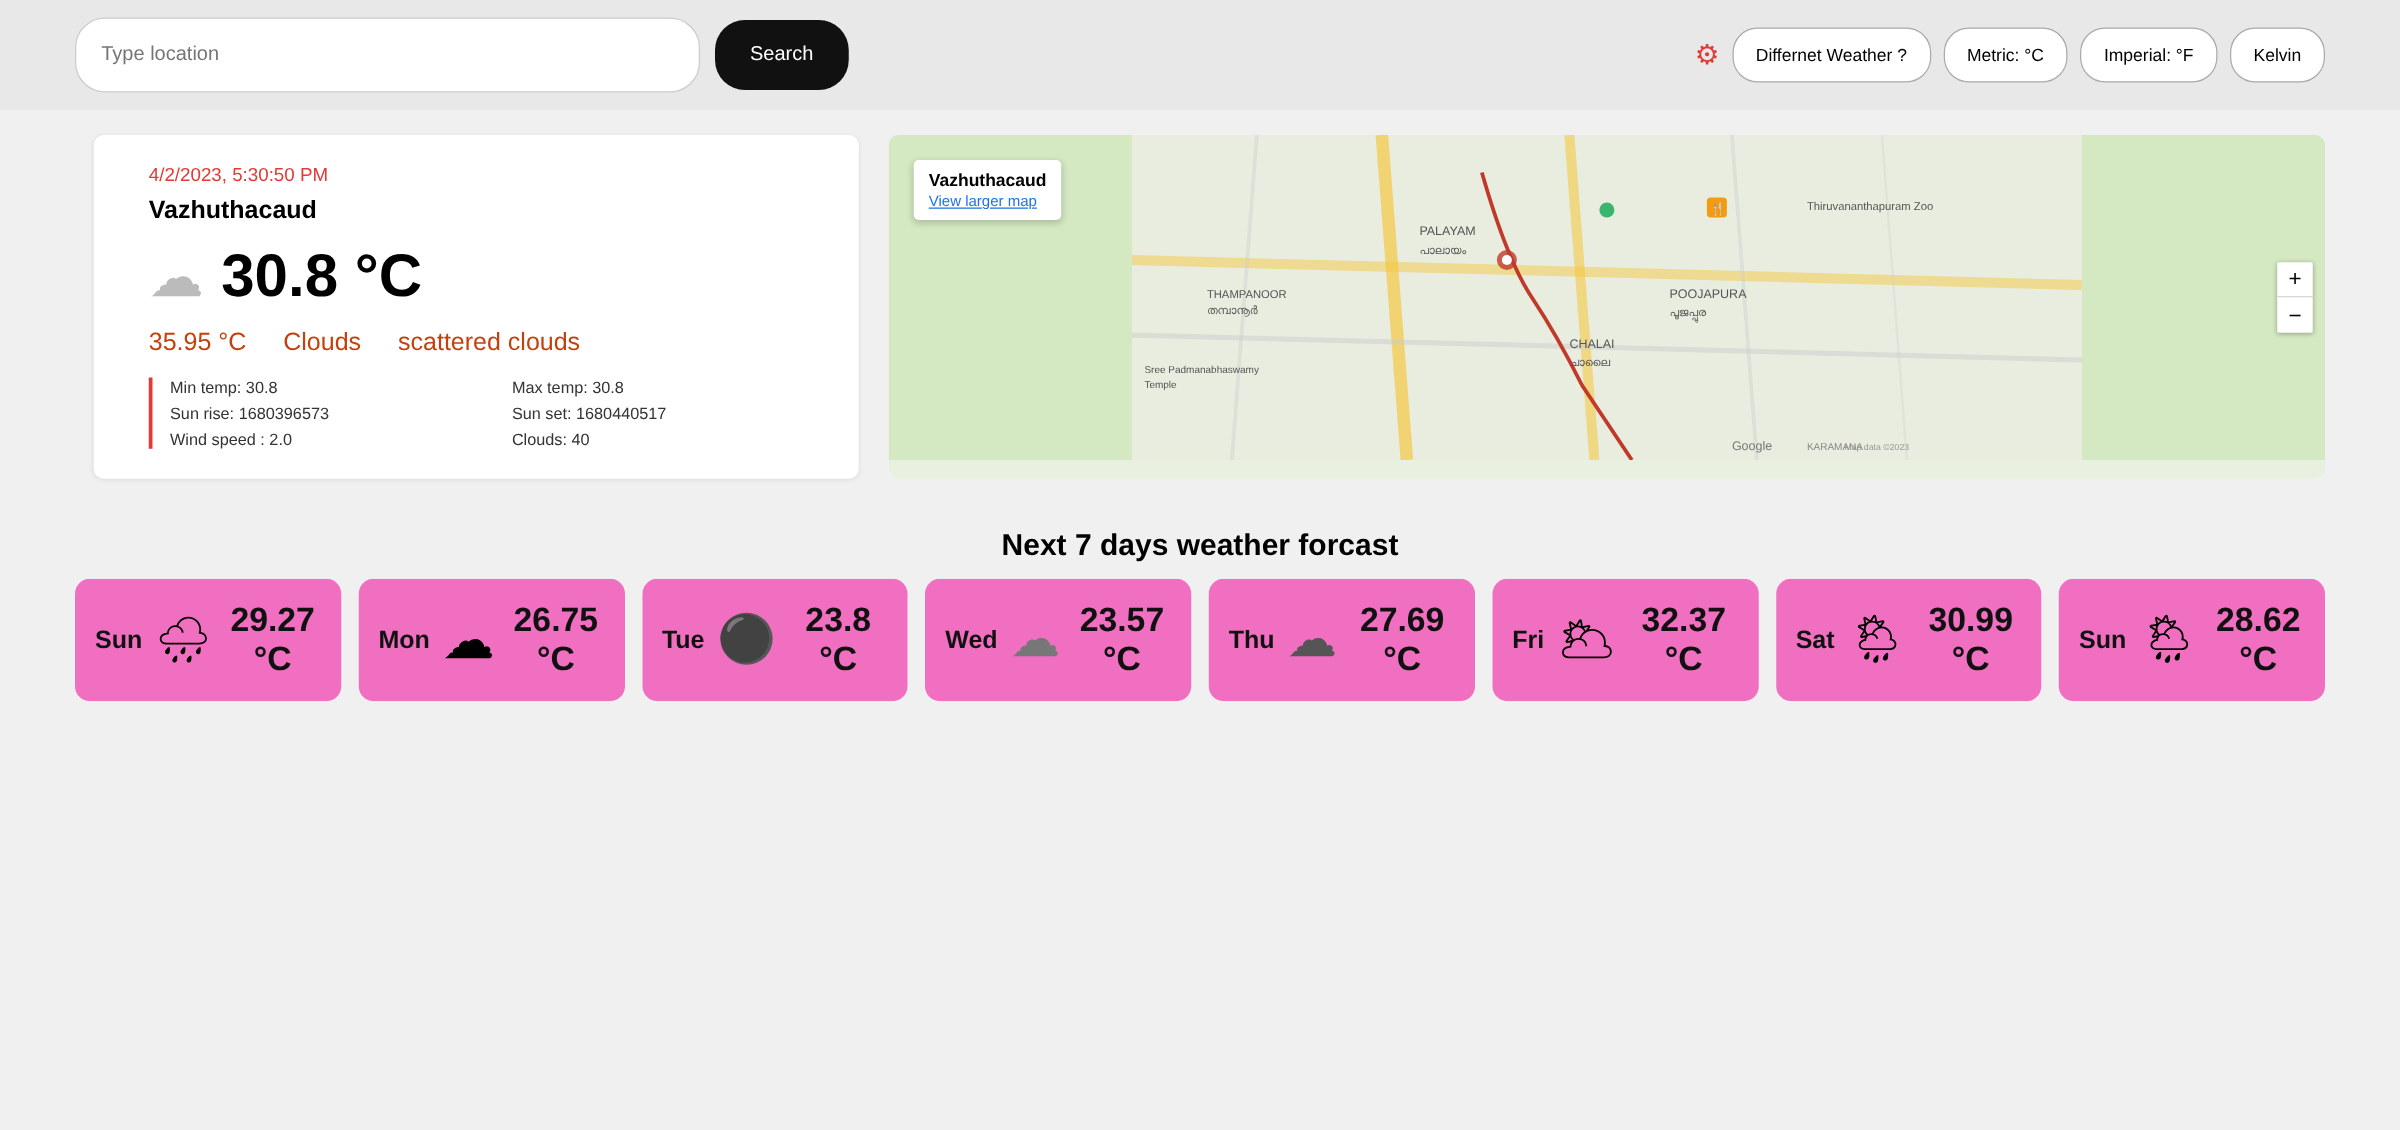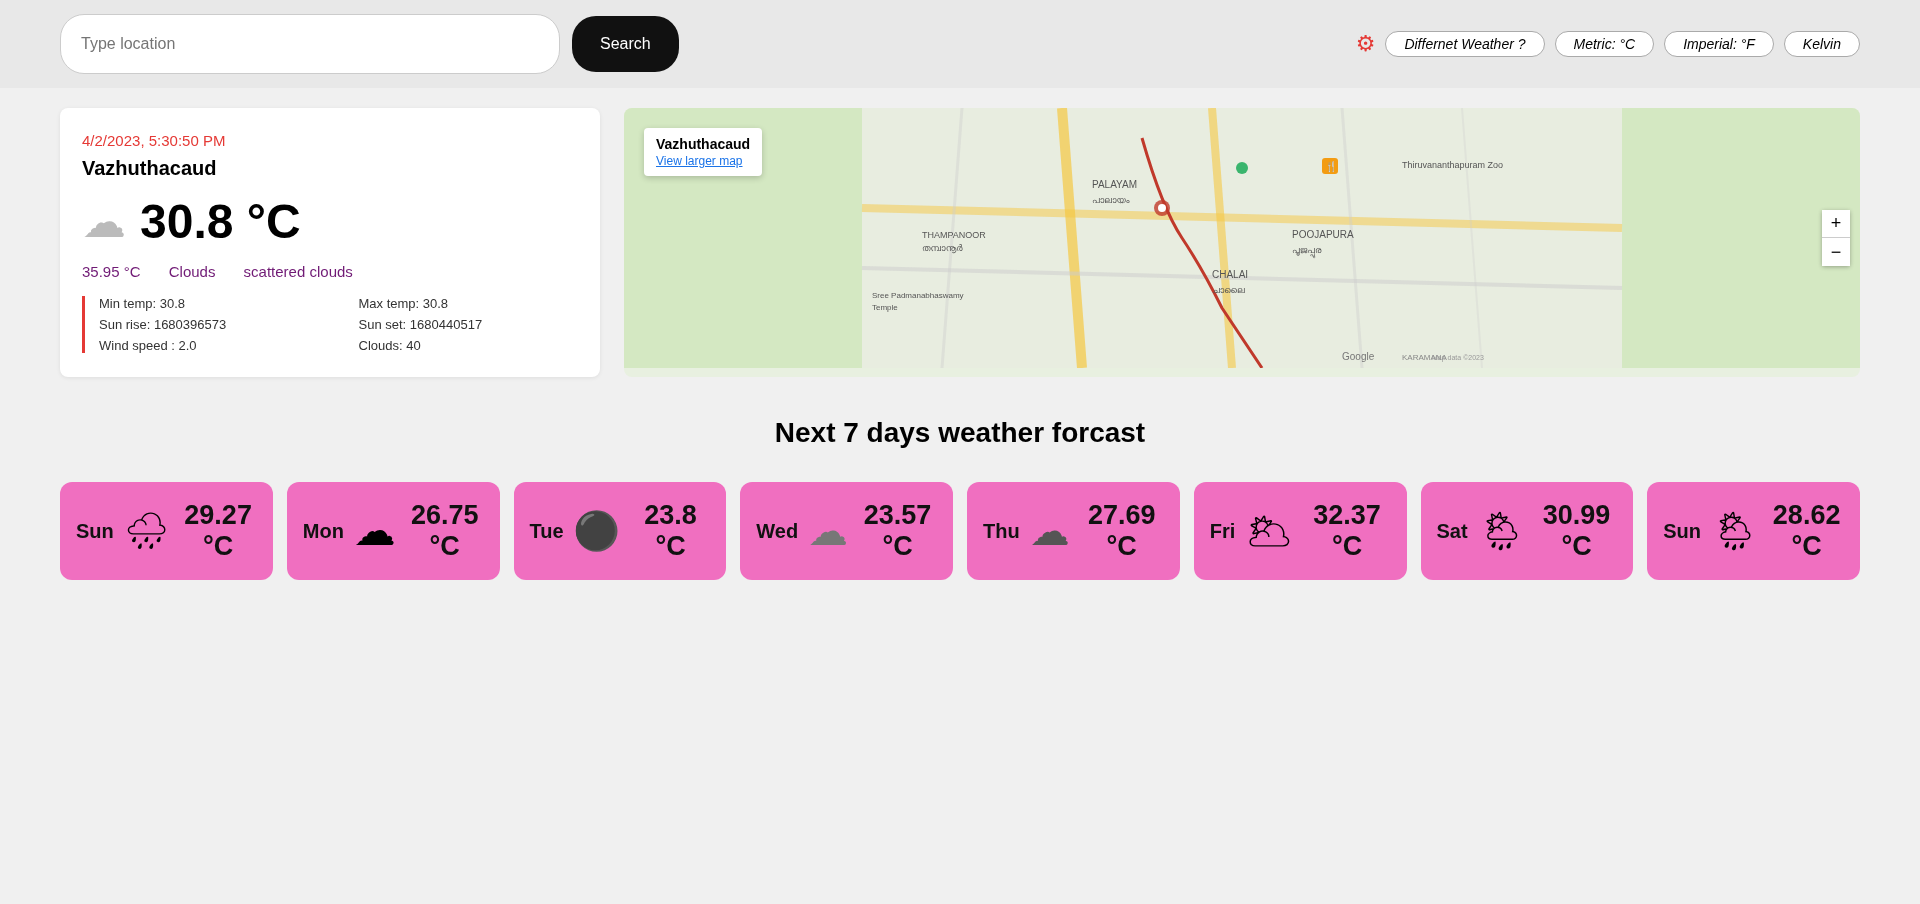--- a/index.html
+++ b/index.html
@@ -41,46 +41,46 @@
       display: flex;
       align-items: center;
       gap: 10px;
     }
     .gear-icon {
       font-size: 22px;
       color: #e53935;
       cursor: pointer;
     }
     .unit-btn {
-      height: 26px;
+      height: 44px;
       padding: 0 18px;
       border: 1px solid #aaa;
       border-radius: 20px;
       background: white;
       font-size: 14px;
       cursor: pointer;
-      font-style: italic;
     }
     
     .main {
       padding: 20px 60px;
     }
     .top-section {
       display: flex;
       gap: 24px;
       margin-bottom: 40px;
     }
     
     .weather-card {
       background: white;
       border-radius: 8px;
-      padding: 24px 22px;
-      width: 540px;
+      padding: 24px 44px;
+      width: 612px;
       min-height: 260px;
       box-shadow: 0 1px 4px rgba(0,0,0,0.08);
+      margin-left: 15px;
     }
     .weather-datetime {
       color: #e53935;
       font-size: 15px;
       margin-bottom: 8px;
     }
     .weather-location {
       font-size: 20px;
       font-weight: bold;
       margin-bottom: 14px;
@@ -93,23 +93,23 @@
     }
     .cloud-icon-large {
       font-size: 44px;
       color: #bbb;
     }
     .main-temp {
       font-size: 48px;
       font-weight: bold;
     }
     .weather-details-row {
-      font-size: 15px;
+      font-size: 20px;
       margin-bottom: 16px;
-      color: #701a75;
+      color: #c2410c;
     }
     .weather-details-row span {
       margin-right: 24px;
       font-weight: 500;
     }
     .weather-extra {
       border-left: 3px solid #e53935;
       padding-left: 14px;
     }
     .weather-extra-grid {
@@ -177,23 +177,23 @@
       cursor: pointer;
       border-bottom: 1px solid #ccc;
     }
     .map-zoom button:last-child { border-bottom: none; }
 
     
     .forecast-section {
       text-align: center;
     }
     .forecast-title {
-      font-size: 28px;
-      font-weight: bold;
-      margin-bottom: 33px;
+      font-size: 24px;
+      font-weight: bold;
+      margin-bottom: 12px;
     }
     .forecast-cards {
       display: flex;
       gap: 14px;
       justify-content: flex-start;
       overflow-x: auto;
     }
     .forecast-card {
       background: #f06fc0;
       border-radius: 12px;

